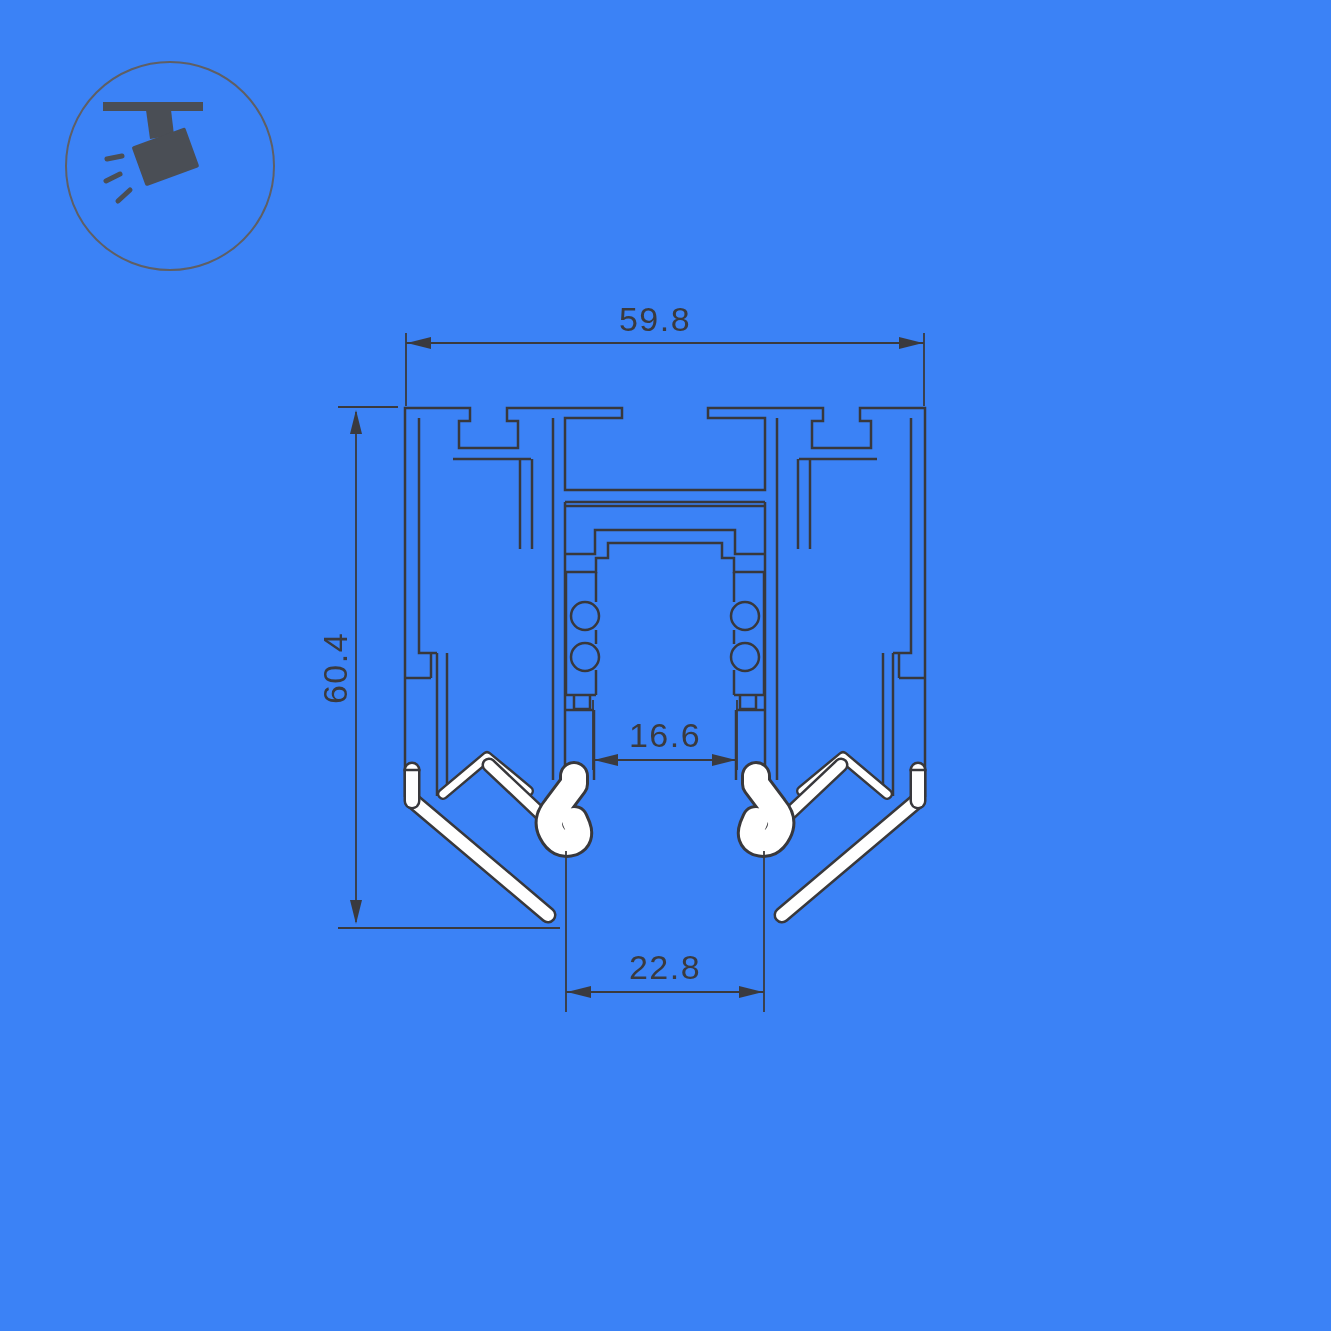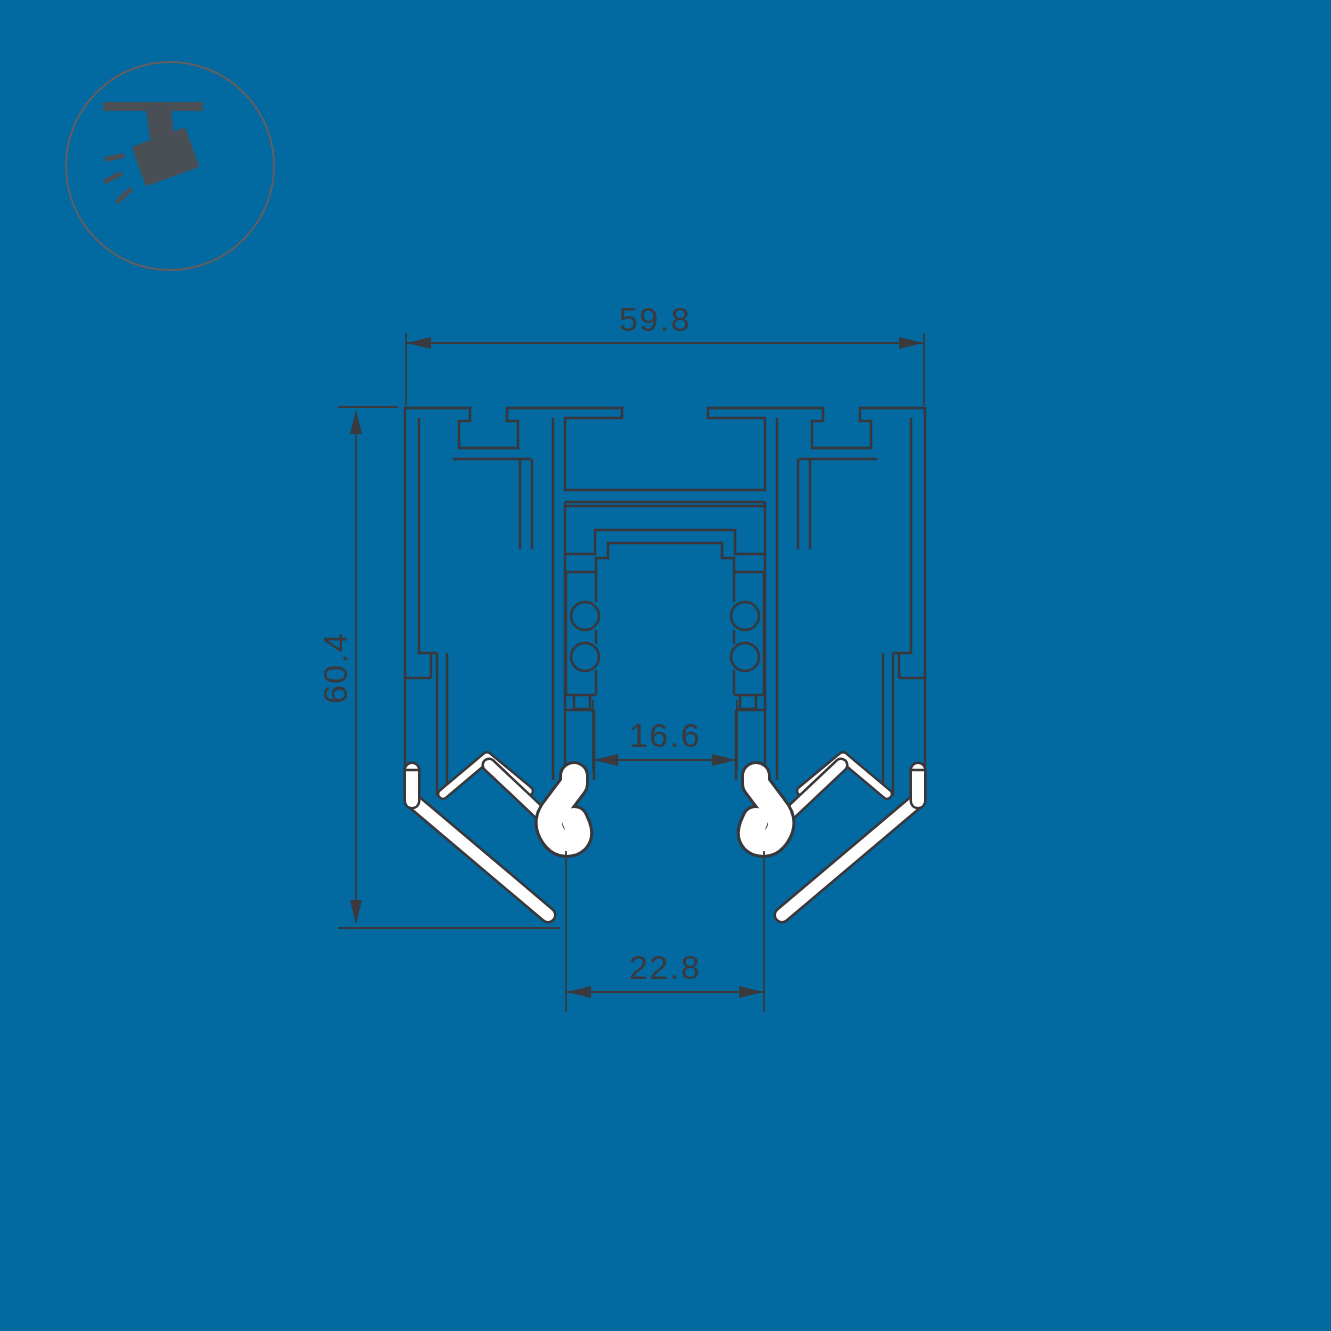--- a/index.html
+++ b/index.html
@@ -1,19 +1,19 @@
 <!DOCTYPE html>
 <html><head>
 <meta charset="utf-8">
 <style>
   html,body{margin:0;padding:0;background:#ffffff;}
   #canvas{
     position:relative;
     width:1331px;height:1331px;
-    background:#0369a1;
+    background:#3b82f6;
     font-family:"Liberation Sans", sans-serif;
     overflow:hidden;
   }
   svg{display:block;}
   
   .ln{fill:none;stroke:#38383c;stroke-width:2.5;stroke-linecap:butt;stroke-linejoin:miter;}
   .circ{fill:none;stroke:#38383c;stroke-width:2.5;}
   
   .bd{fill:none;stroke:#38383c;stroke-linecap:round;stroke-linejoin:round;}
   .bw{fill:none;stroke:#ffffff;stroke-linecap:round;stroke-linejoin:round;}

